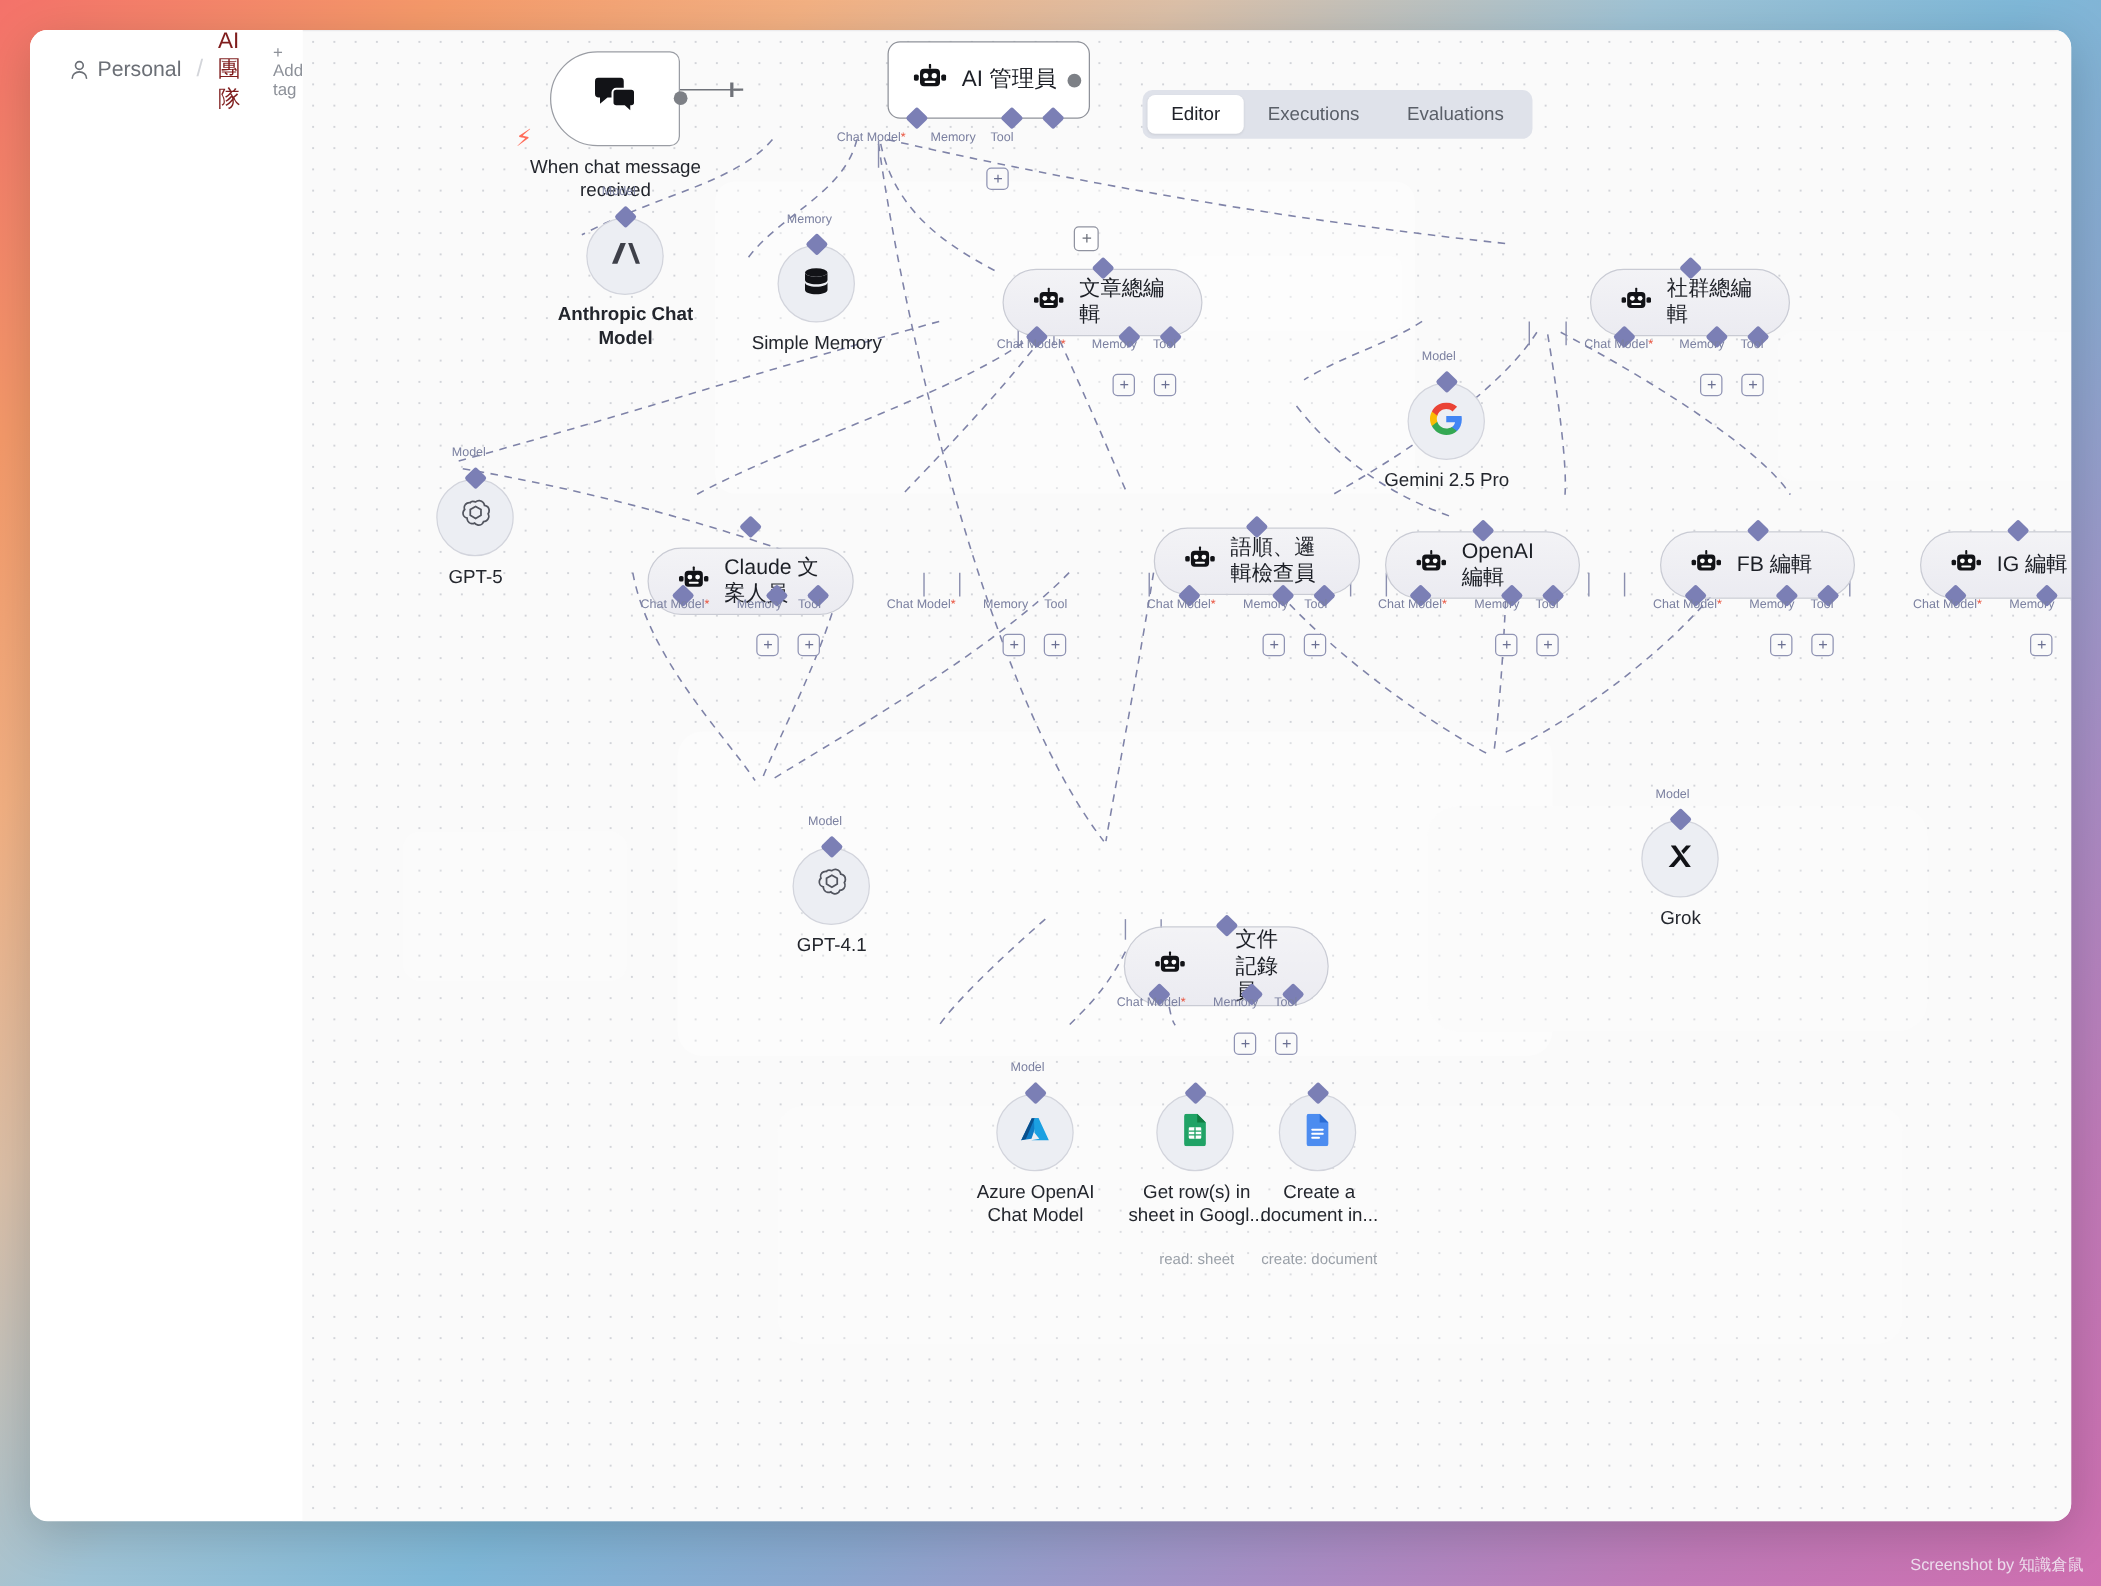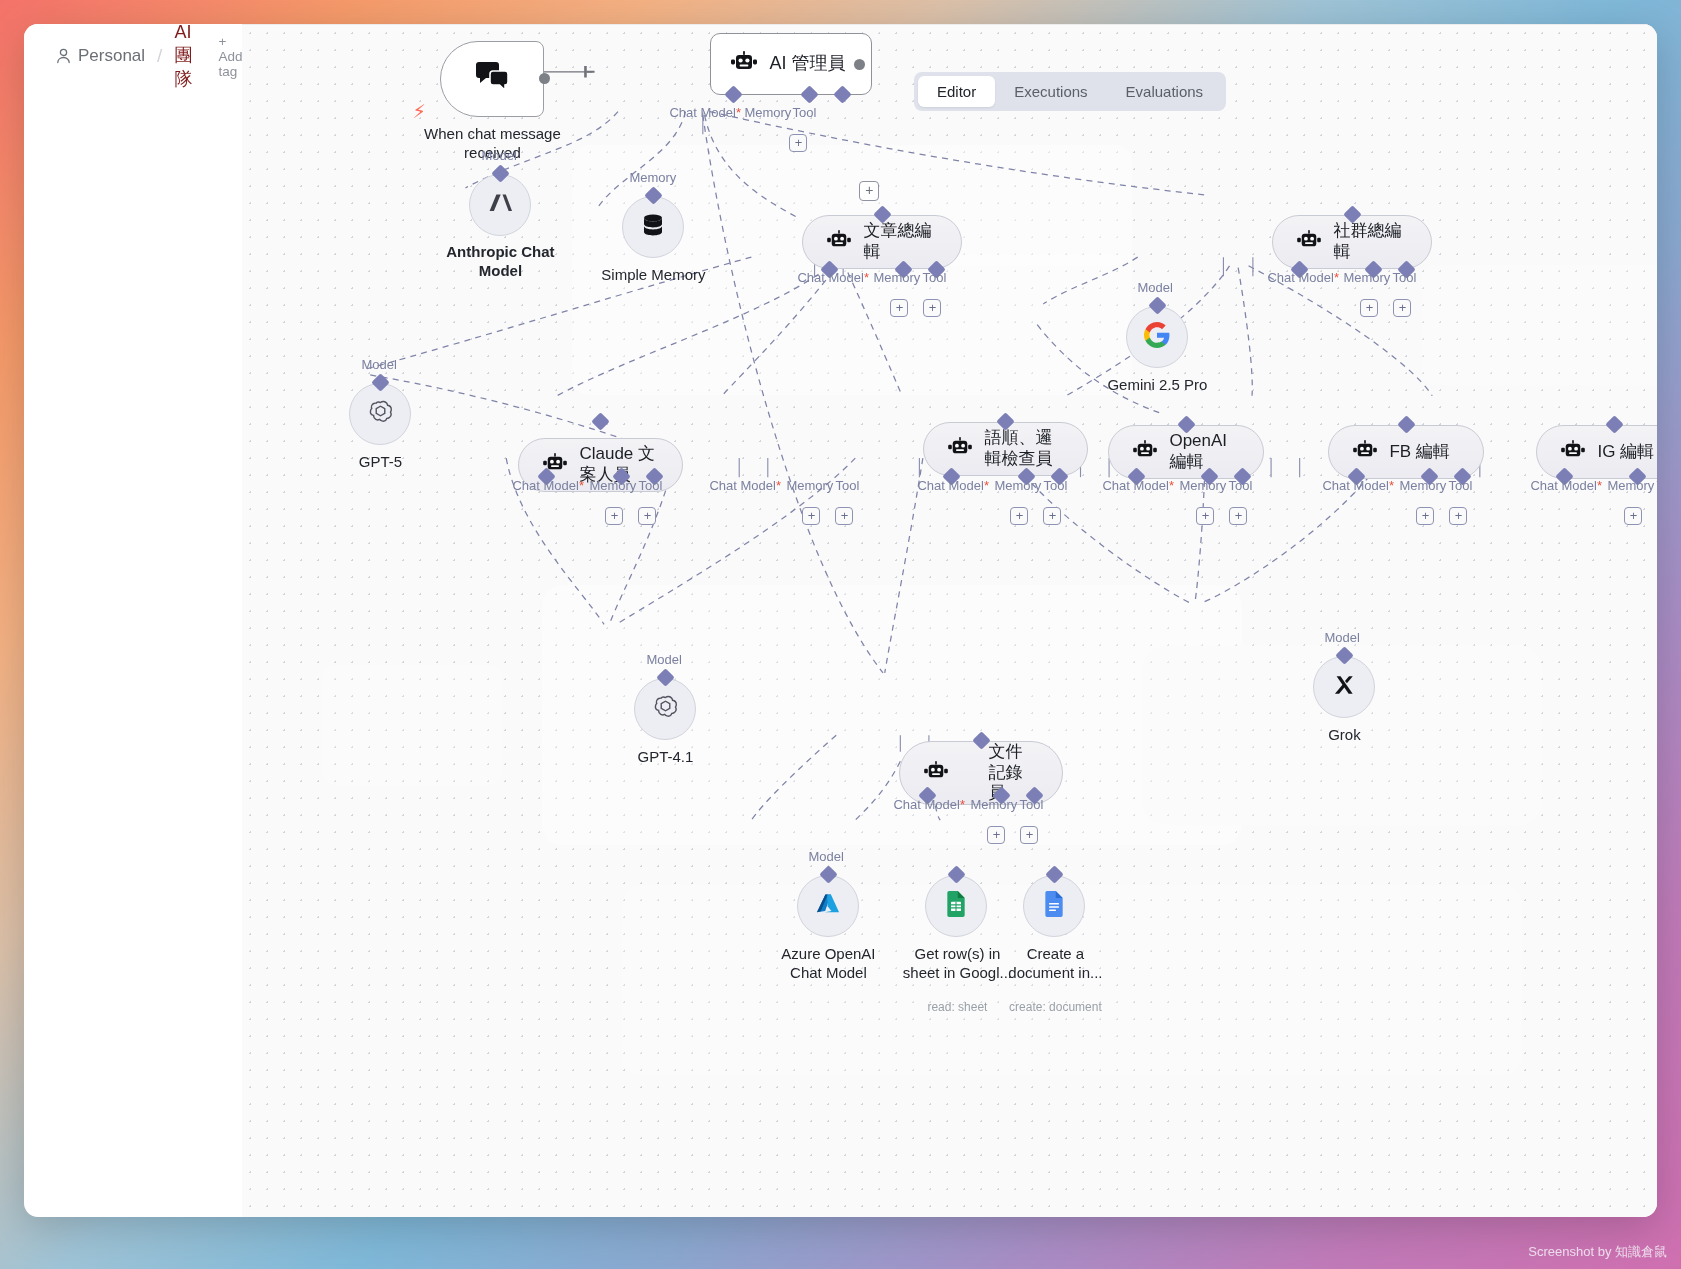--- a/index.html
+++ b/index.html
@@ -160,21 +160,21 @@
     background: #7b7fb5;
     transform: rotate(45deg);
     border-radius: 2px;
   }
   .port-round {
     position:absolute; width:11px;height:11px;border-radius:50%;
     background:#7d8086;
   }
   .port-label {
     position: absolute;
-    font-size: 13px;
+    font-size: 10px;
     color: #7b80a0;
     white-space: nowrap;
     pointer-events: none;
   }
   .req-star { color: #e8513c; }
   .plus-btn {
     position: absolute;
     width: 18px; height: 18px;
     border: 1.2px solid #8f93b3;
     border-radius: 4px;

